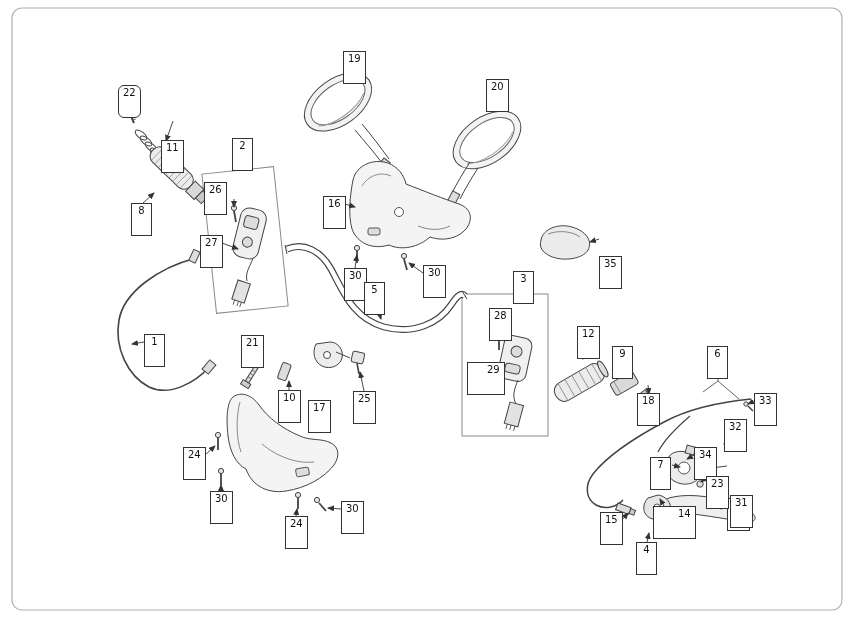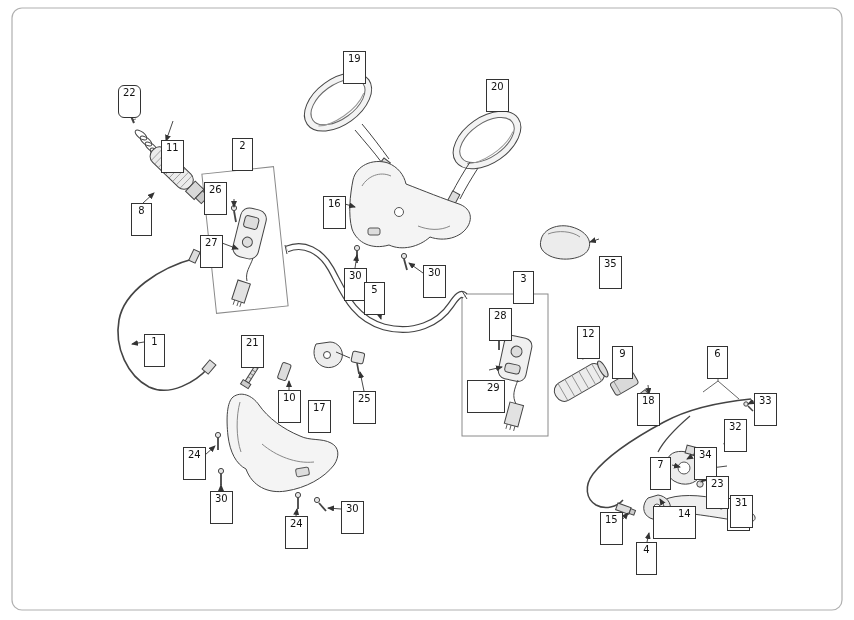--- a/index.html
+++ b/index.html
@@ -290,21 +290,21 @@
       <div class="part-label" style="left: 144px; top: 334px;">1</div>
       <div class="part-label" style="left: 343px; top: 51px;">19</div>
       <div class="part-label" style="left: 486px; top: 79px;">20</div>
       <div class="part-label" style="left: 323px; top: 196px;">16</div>
       <div class="part-label" style="left: 344px; top: 268px;">30</div>
       <div class="part-label" style="left: 423px; top: 265px;">30</div>
       <div class="part-label" style="left: 364px; top: 282px;">5</div>
       <div class="part-label" style="left: 599px; top: 231px; margin-top: 25px;">35</div>
       <div class="part-label" style="left: 513px; top: 271px;">3</div>
       <div class="part-label" style="left: 489px; top: 308px;">28</div>
-      <div class="part-label" style="left: 467px; top: 380px; padding-left: 19px;">29</div>
+      <div class="part-label" style="left: 467px; top: 362px; padding-left: 19px;">29</div>
       <div class="part-label" style="left: 577px; top: 326px;">12</div>
       <div class="part-label" style="left: 612px; top: 346px;">9</div>
       <div class="part-label" style="left: 637px; top: 368px; margin-top: 25px;">18</div>
       <div class="part-label" style="left: 707px; top: 346px;">6</div>
       <div class="part-label" style="left: 754px; top: 393px; text-align: right;">33</div>
       <div class="part-label" style="left: 724px; top: 419px;">32</div>
       <div class="part-label" style="left: 694px; top: 447px;">34</div>
       <div class="part-label" style="left: 727px; top: 458px; margin-top: 40px;">13</div>
       <div class="part-label" style="left: 706px; top: 476px;">23</div>
       <div class="part-label" style="left: 650px; top: 457px;">7</div>

